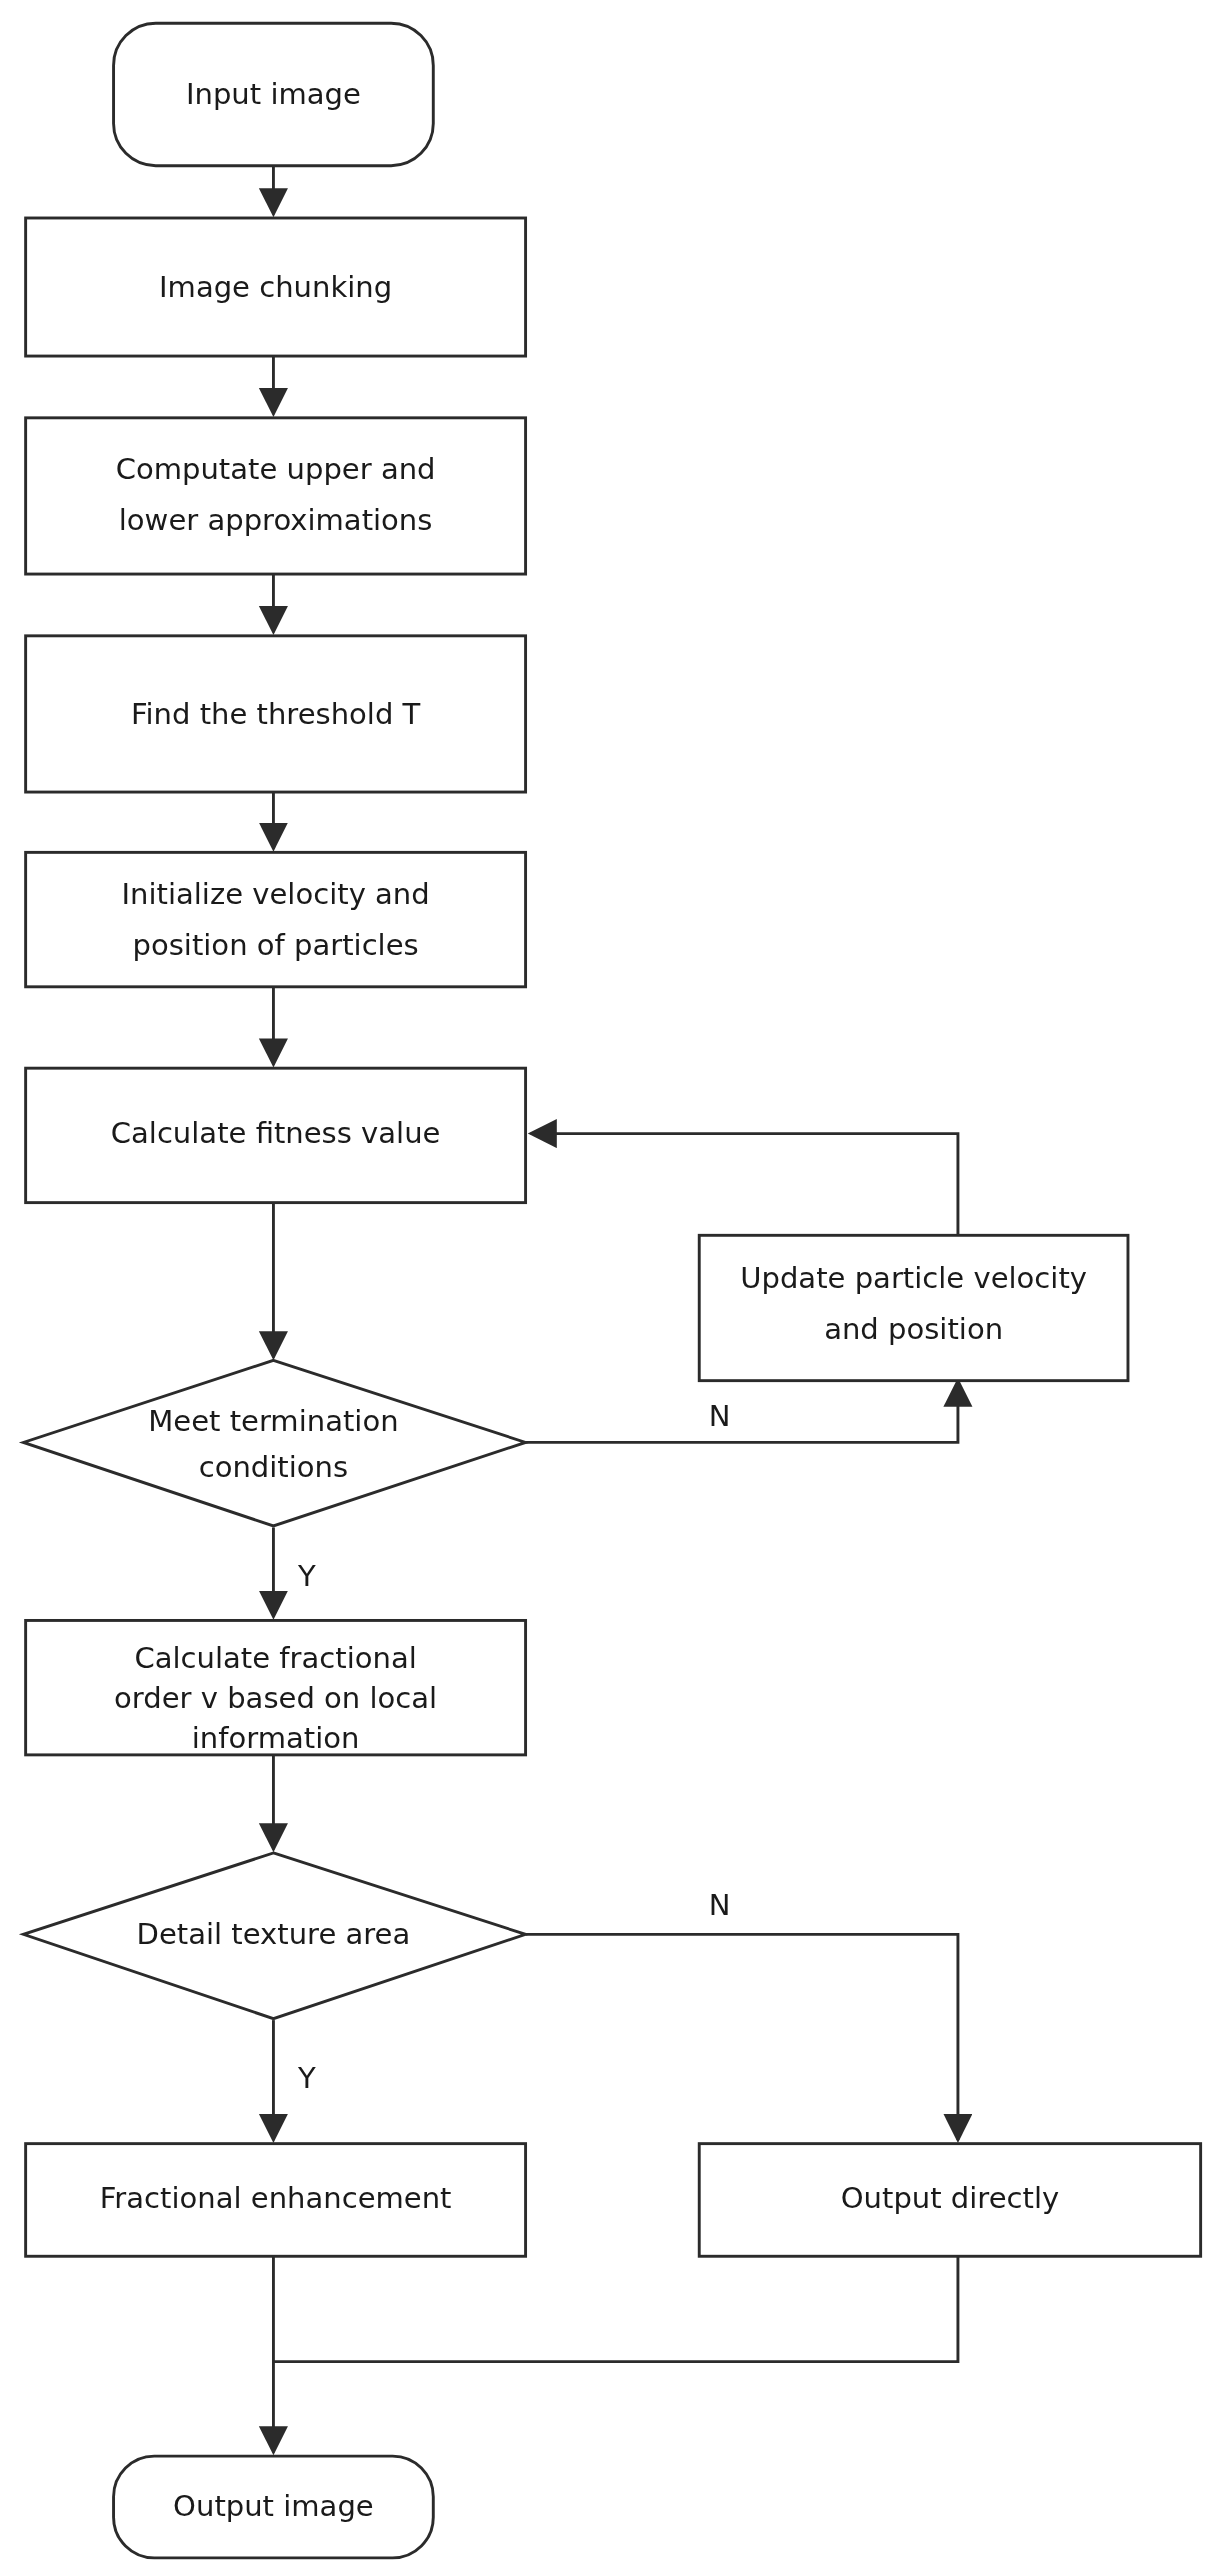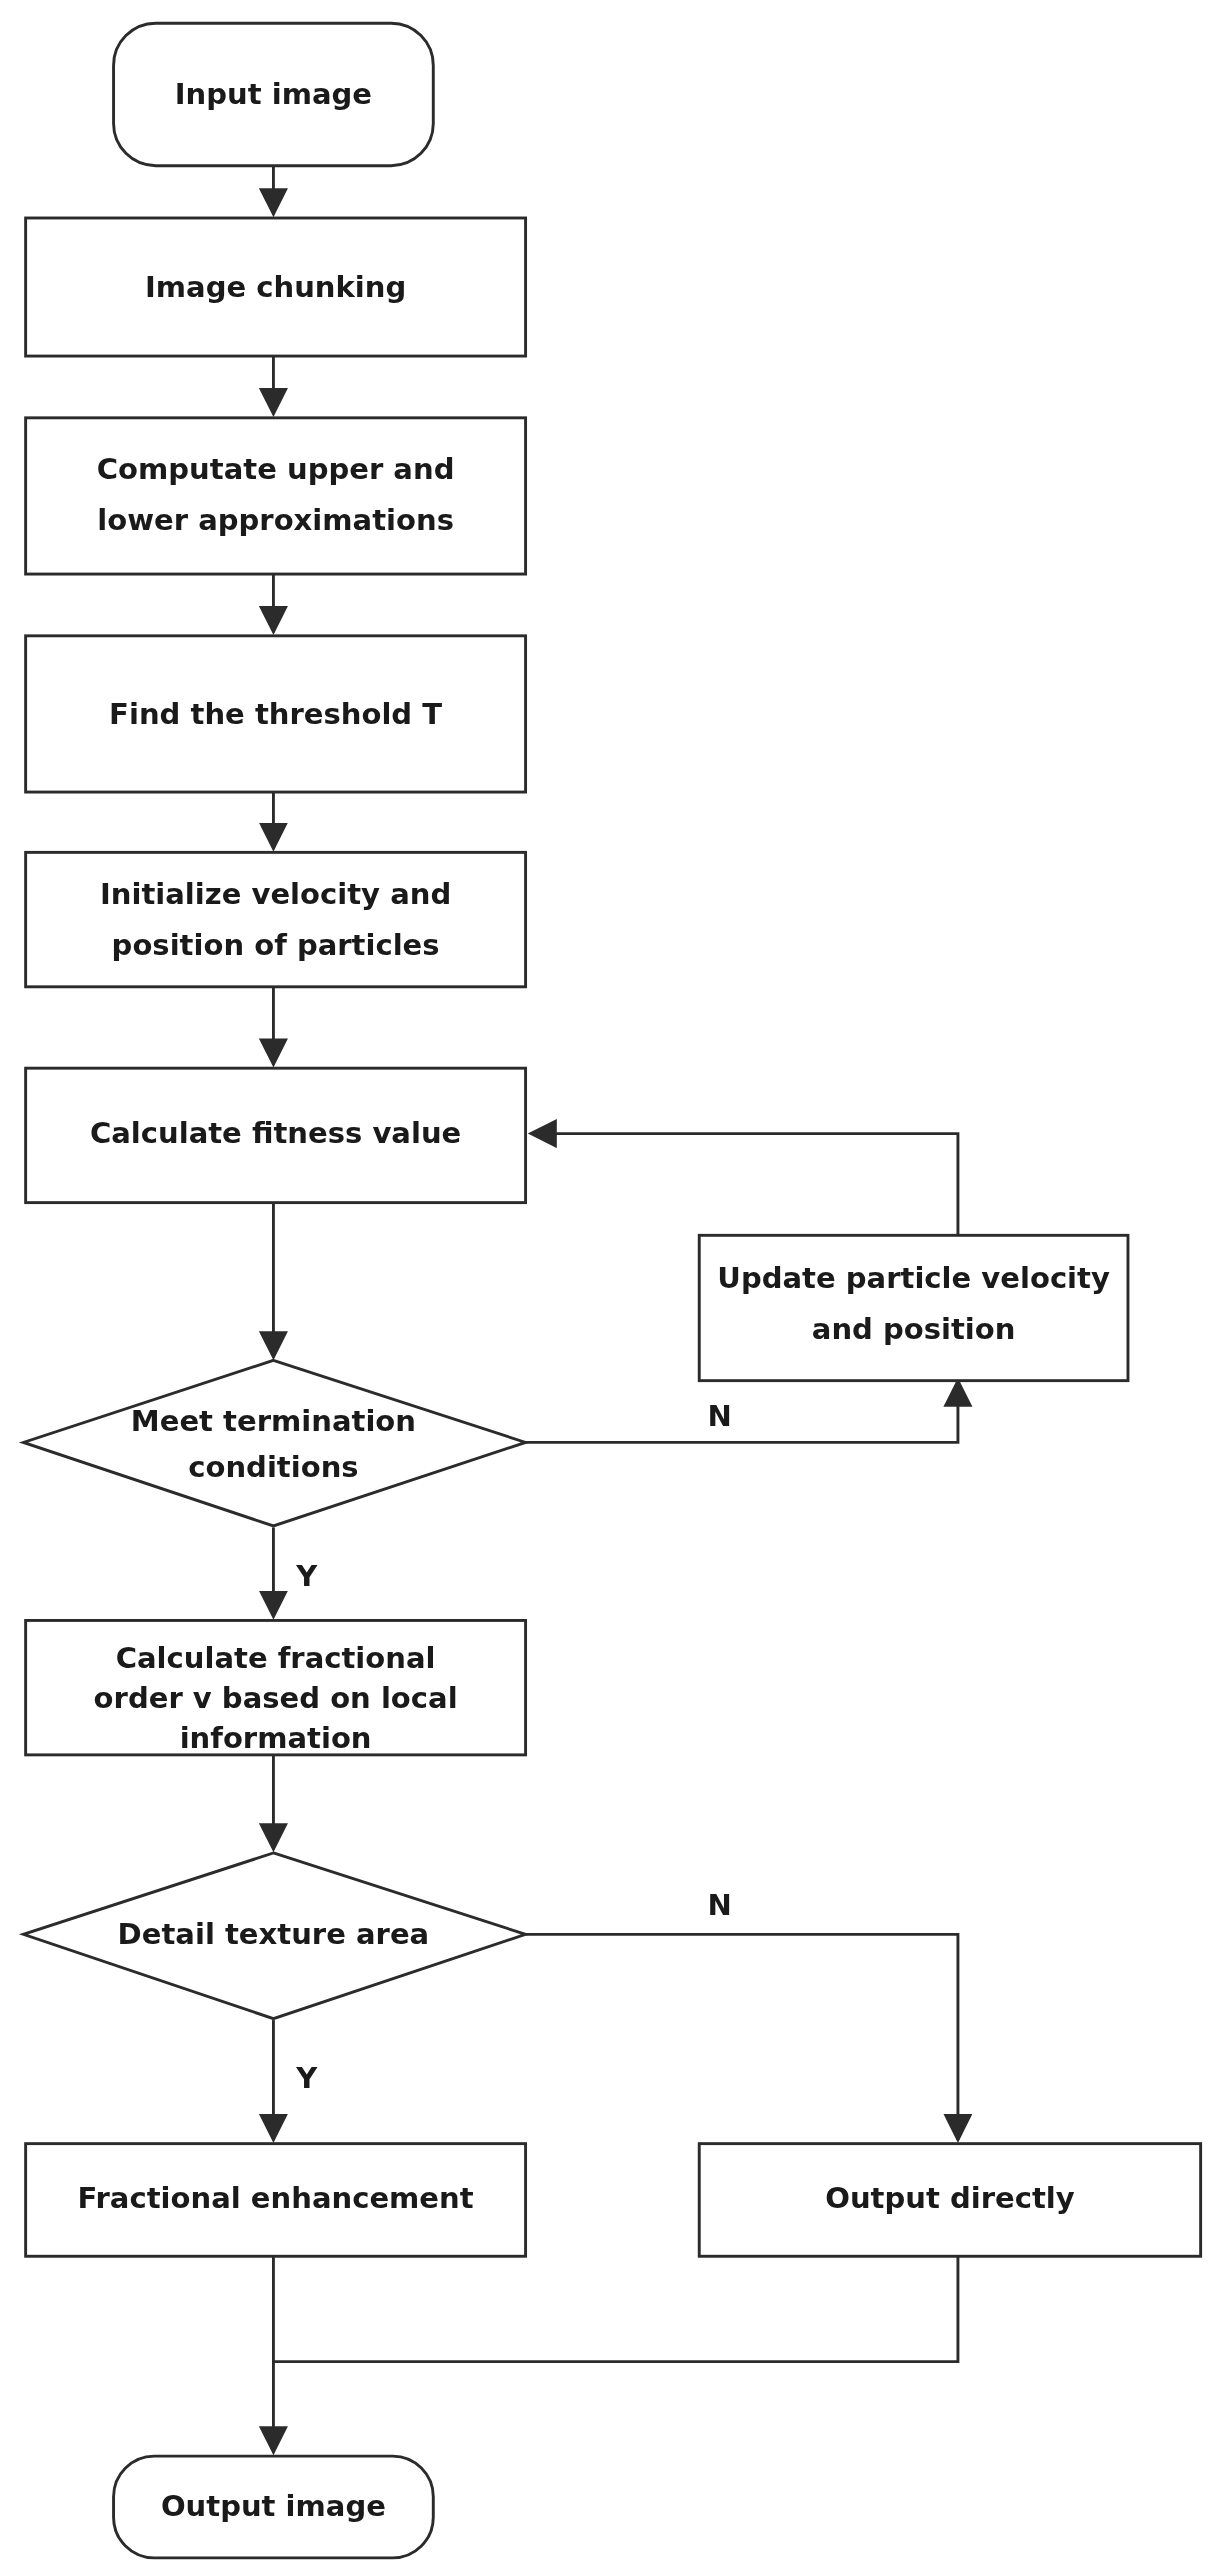--- a/index.html
+++ b/index.html
@@ -9,21 +9,20 @@
   }
   body {
     font-family: "DejaVu Sans", sans-serif;
   }
   #flow-wrap {
     position: relative;
     width: 1227px;
     height: 2576px;
     background: #ffffff;
     overflow: hidden;
-    font-weight: bold;
   }
   svg#flow-svg {
     display: block;
     width: 1227px;
     height: 2576px;
   }
   .shape {
     fill: #ffffff;
     stroke: #2b2b2b;
     stroke-width: 4;

